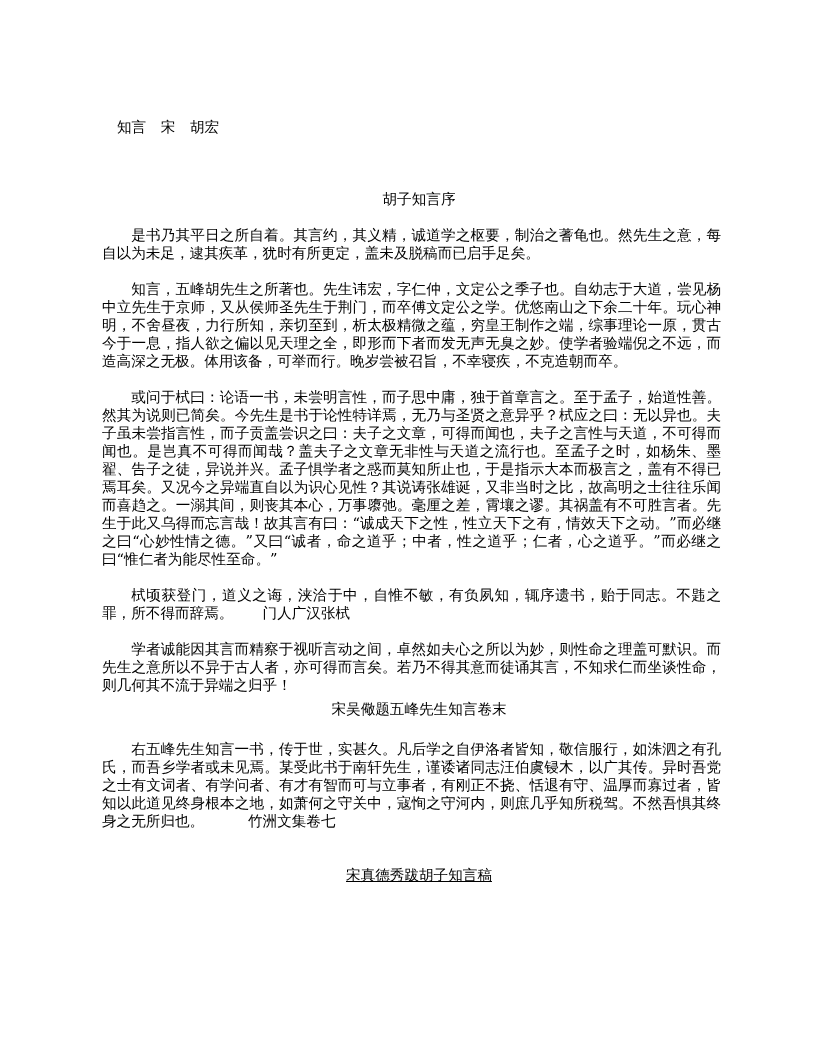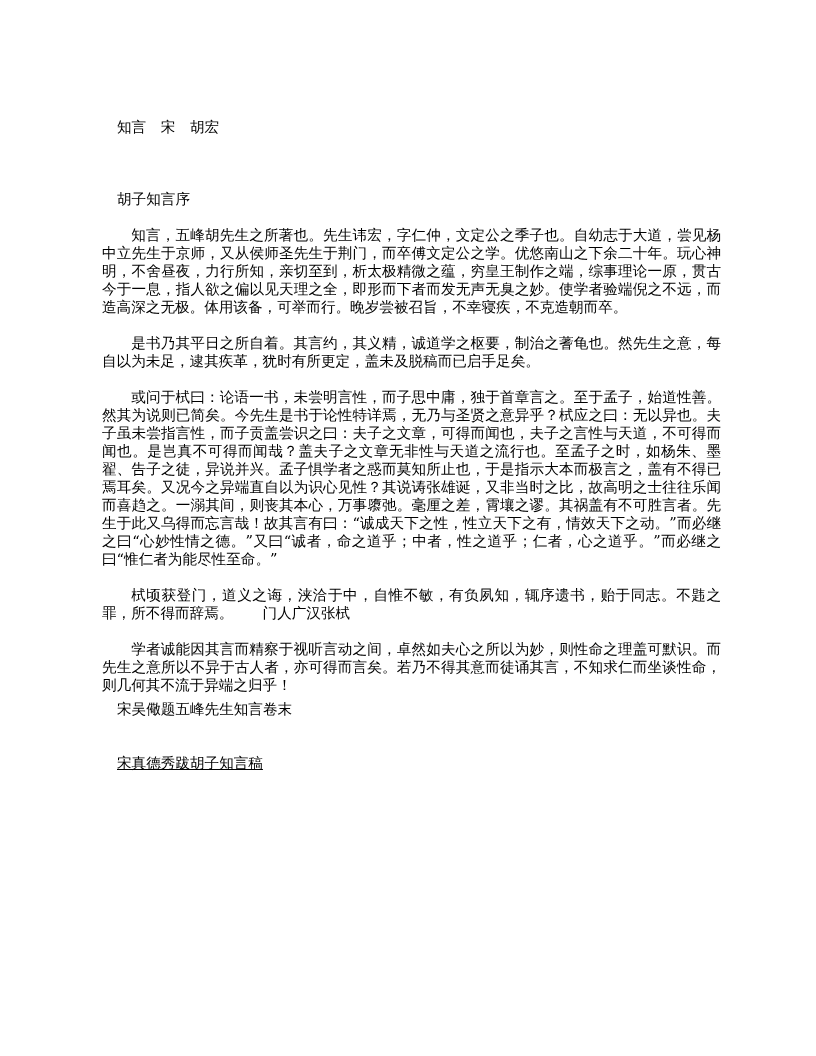--- a/index.html
+++ b/index.html
@@ -33,51 +33,52 @@
     padding-left: 15px;
     font-size: 14.6px;
     font-weight: normal;
     text-align: left;
   }
   .section-heading {
     margin: 0;
     padding-left: 15px;
     font-size: 14.6px;
     font-weight: normal;
-    text-align: left;
+    text-align: center;
   }
   .para {
     margin: 18px 0 0 0;
     text-indent: 2em;
   }
   .mt18 { margin-top: 6px; }
   .mt22 { margin-top: 22px; }
   .mt36 { margin-top: 36px; text-decoration: underline; }
   .mt54 { margin-top: 54px; }
 </style>
 </head>
 <body>
 
 <div class="page">
   <div class="content">
 
     <div class="doc-title">知言　宋　胡宏</div>
 
     <div class="section-heading mt54">胡子知言序</div>
 
+    <p class="para">是书乃其平日之所自着。其言约，其义精，诚道学之枢要，制治之蓍龟也。然先生之意，每自以为未足，逮其疾革，犹时有所更定，盖未及脱稿而已启手足矣。</p>
+
     <p class="para">知言，五峰胡先生之所著也。先生讳宏，字仁仲，文定公之季子也。自幼志于大道，尝见杨中立先生于京师，又从侯师圣先生于荆门，而卒傅文定公之学。优悠南山之下余二十年。玩心神明，不舍昼夜，力行所知，亲切至到，析太极精微之蕴，穷皇王制作之端，综事理论一原，贯古今于一息，指人欲之偏以见天理之全，即形而下者而发无声无臭之妙。使学者验端倪之不远，而造高深之无极。体用该备，可举而行。晚岁尝被召旨，不幸寝疾，不克造朝而卒。</p>
-
-    <p class="para">是书乃其平日之所自着。其言约，其义精，诚道学之枢要，制治之蓍龟也。然先生之意，每自以为未足，逮其疾革，犹时有所更定，盖未及脱稿而已启手足矣。</p>
 
     <p class="para">或问于栻曰：论语一书，未尝明言性，而子思中庸，独于首章言之。至于孟子，始道性善。然其为说则已简矣。今先生是书于论性特详焉，无乃与圣贤之意异乎？栻应之曰：无以异也。夫子虽未尝指言性，而子贡盖尝识之曰：夫子之文章，可得而闻也，夫子之言性与天道，不可得而闻也。是岂真不可得而闻哉？盖夫子之文章无非性与天道之流行也。至孟子之时，如杨朱、墨翟、告子之徒，异说并兴。孟子惧学者之惑而莫知所止也，于是指示大本而极言之，盖有不得已焉耳矣。又况今之异端直自以为识心见性？其说诪张雄诞，又非当时之比，故高明之士往往乐闻而喜趋之。一溺其间，则丧其本心，万事隳弛。毫厘之差，霄壤之谬。其祸盖有不可胜言者。先生于此又乌得而忘言哉！故其言有曰：“诚成天下之性，性立天下之有，情效天下之动。”而必继之曰“心妙性情之德。”又曰“诚者，命之道乎；中者，性之道乎；仁者，心之道乎。”而必继之曰“惟仁者为能尽性至命。”</p>
 
     <p class="para">栻顷获登门，道义之诲，浃洽于中，自惟不敏，有负夙知，辄序遗书，贻于同志。不韪之罪，所不得而辞焉。　　门人广汉张栻</p>
 
     <p class="para">学者诚能因其言而精察于视听言动之间，卓然如夫心之所以为妙，则性命之理盖可默识。而先生之意所以不异于古人者，亦可得而言矣。若乃不得其意而徒诵其言，不知求仁而坐谈性命，则几何其不流于异端之归乎！</p>
 
     <div class="section-heading mt18">宋吴儆题五峰先生知言卷末</div>
 
+    <p class="para mt22">右五峰先生知言一书，传于世，实甚久。凡后学之自伊洛者皆知，敬信服行，如洙泗之有孔氏，而吾乡学者或未见焉。某受此书于南轩先生，谨诿诸同志汪伯虞锓木，以广其传。异时吾党之士有文词者、有学问者、有才有智而可与立事者，有刚正不挠、恬退有守、温厚而寡过者，皆知以此道见终身根本之地，如萧何之守关中，寇恂之守河内，则庶几乎知所税驾。不然吾惧其终身之无所归也。　　　竹洲文集卷七</p>
 
     <div class="section-heading mt36">宋真德秀跋胡子知言稿</div>
 
 
   </div>
 </div>
 
 </body></html>

